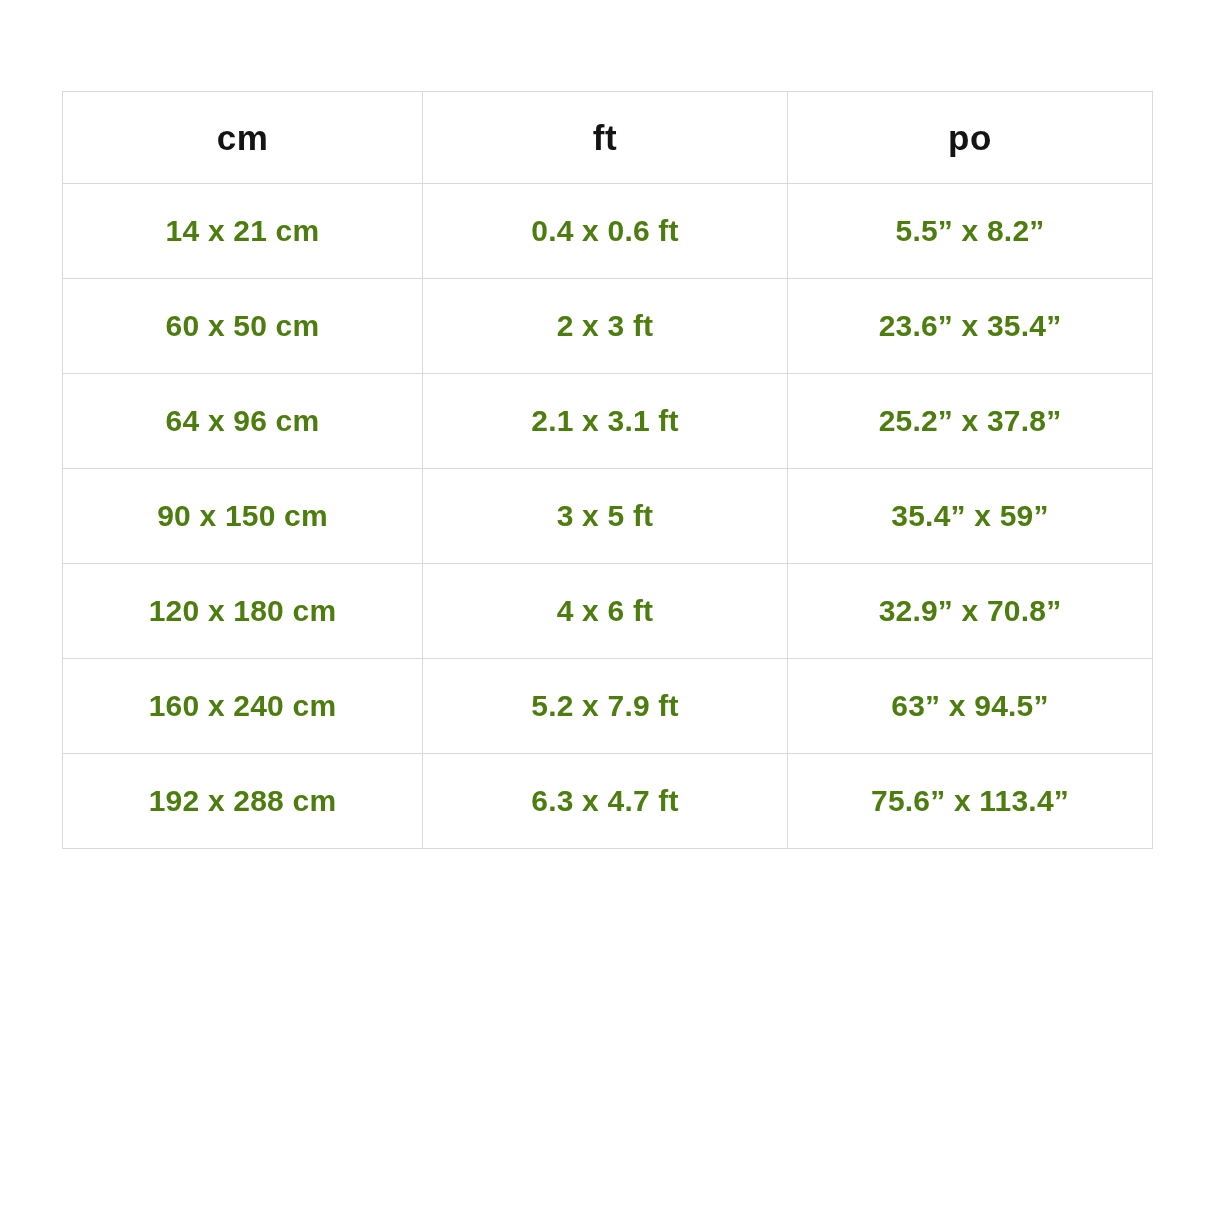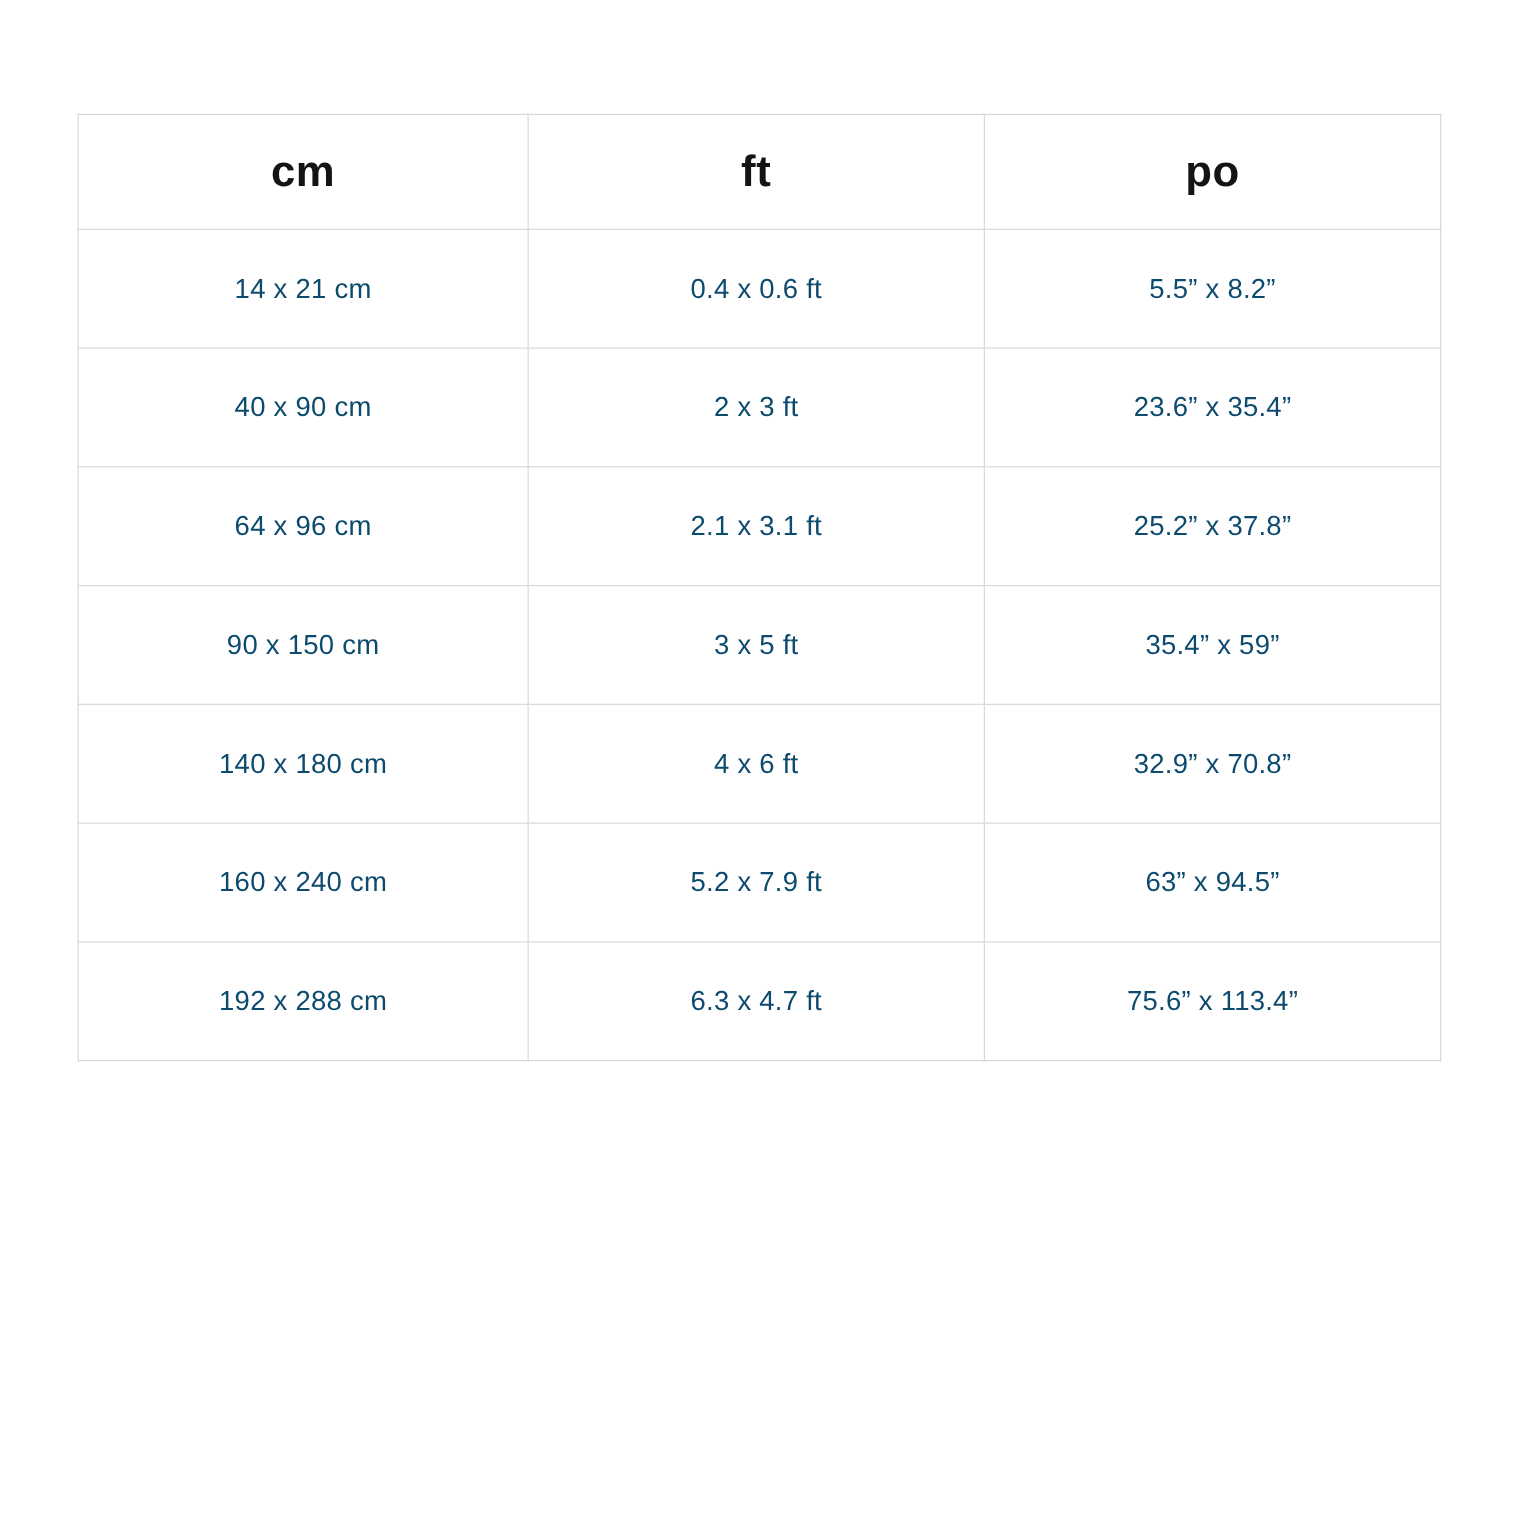--- a/index.html
+++ b/index.html
@@ -42,23 +42,23 @@
   }
   thead th {
     height: 91px;
     font-size: 35px;
     font-weight: bold;
     letter-spacing: 0.5px;
     color: #141414;
   }
   tbody td {
     height: 94px;
-    font-size: 22px;
-    font-weight: 400;
-    color: #0c4a6e;
+    font-size: 30px;
+    font-weight: 700;
+    color: #4d7c0f;
     letter-spacing: 0.2px;
   }
   col.c1 { width: 360px; }
   col.c2 { width: 365px; }
   col.c3 { width: 365px; }
 </style>
 </head>
 <body>
 
 <div class="page">
@@ -76,36 +76,36 @@
           <th>po</th>
         </tr>
       </thead>
       <tbody>
         <tr>
           <td>14 x 21 cm</td>
           <td>0.4 x 0.6 ft</td>
           <td>5.5” x 8.2”</td>
         </tr>
         <tr>
-          <td>40 x 90 cm</td>
+          <td>60 x 50 cm</td>
           <td>2 x 3 ft</td>
           <td>23.6” x 35.4”</td>
         </tr>
         <tr>
           <td>64 x 96 cm</td>
           <td>2.1 x 3.1 ft</td>
           <td>25.2” x 37.8”</td>
         </tr>
         <tr>
           <td>90 x 150 cm</td>
           <td>3 x 5 ft</td>
           <td>35.4” x 59”</td>
         </tr>
         <tr>
-          <td>140 x 180 cm</td>
+          <td>120 x 180 cm</td>
           <td>4 x 6 ft</td>
           <td>32.9” x 70.8”</td>
         </tr>
         <tr>
           <td>160 x 240 cm</td>
           <td>5.2 x 7.9 ft</td>
           <td>63” x 94.5”</td>
         </tr>
         <tr>
           <td>192 x 288 cm</td>

